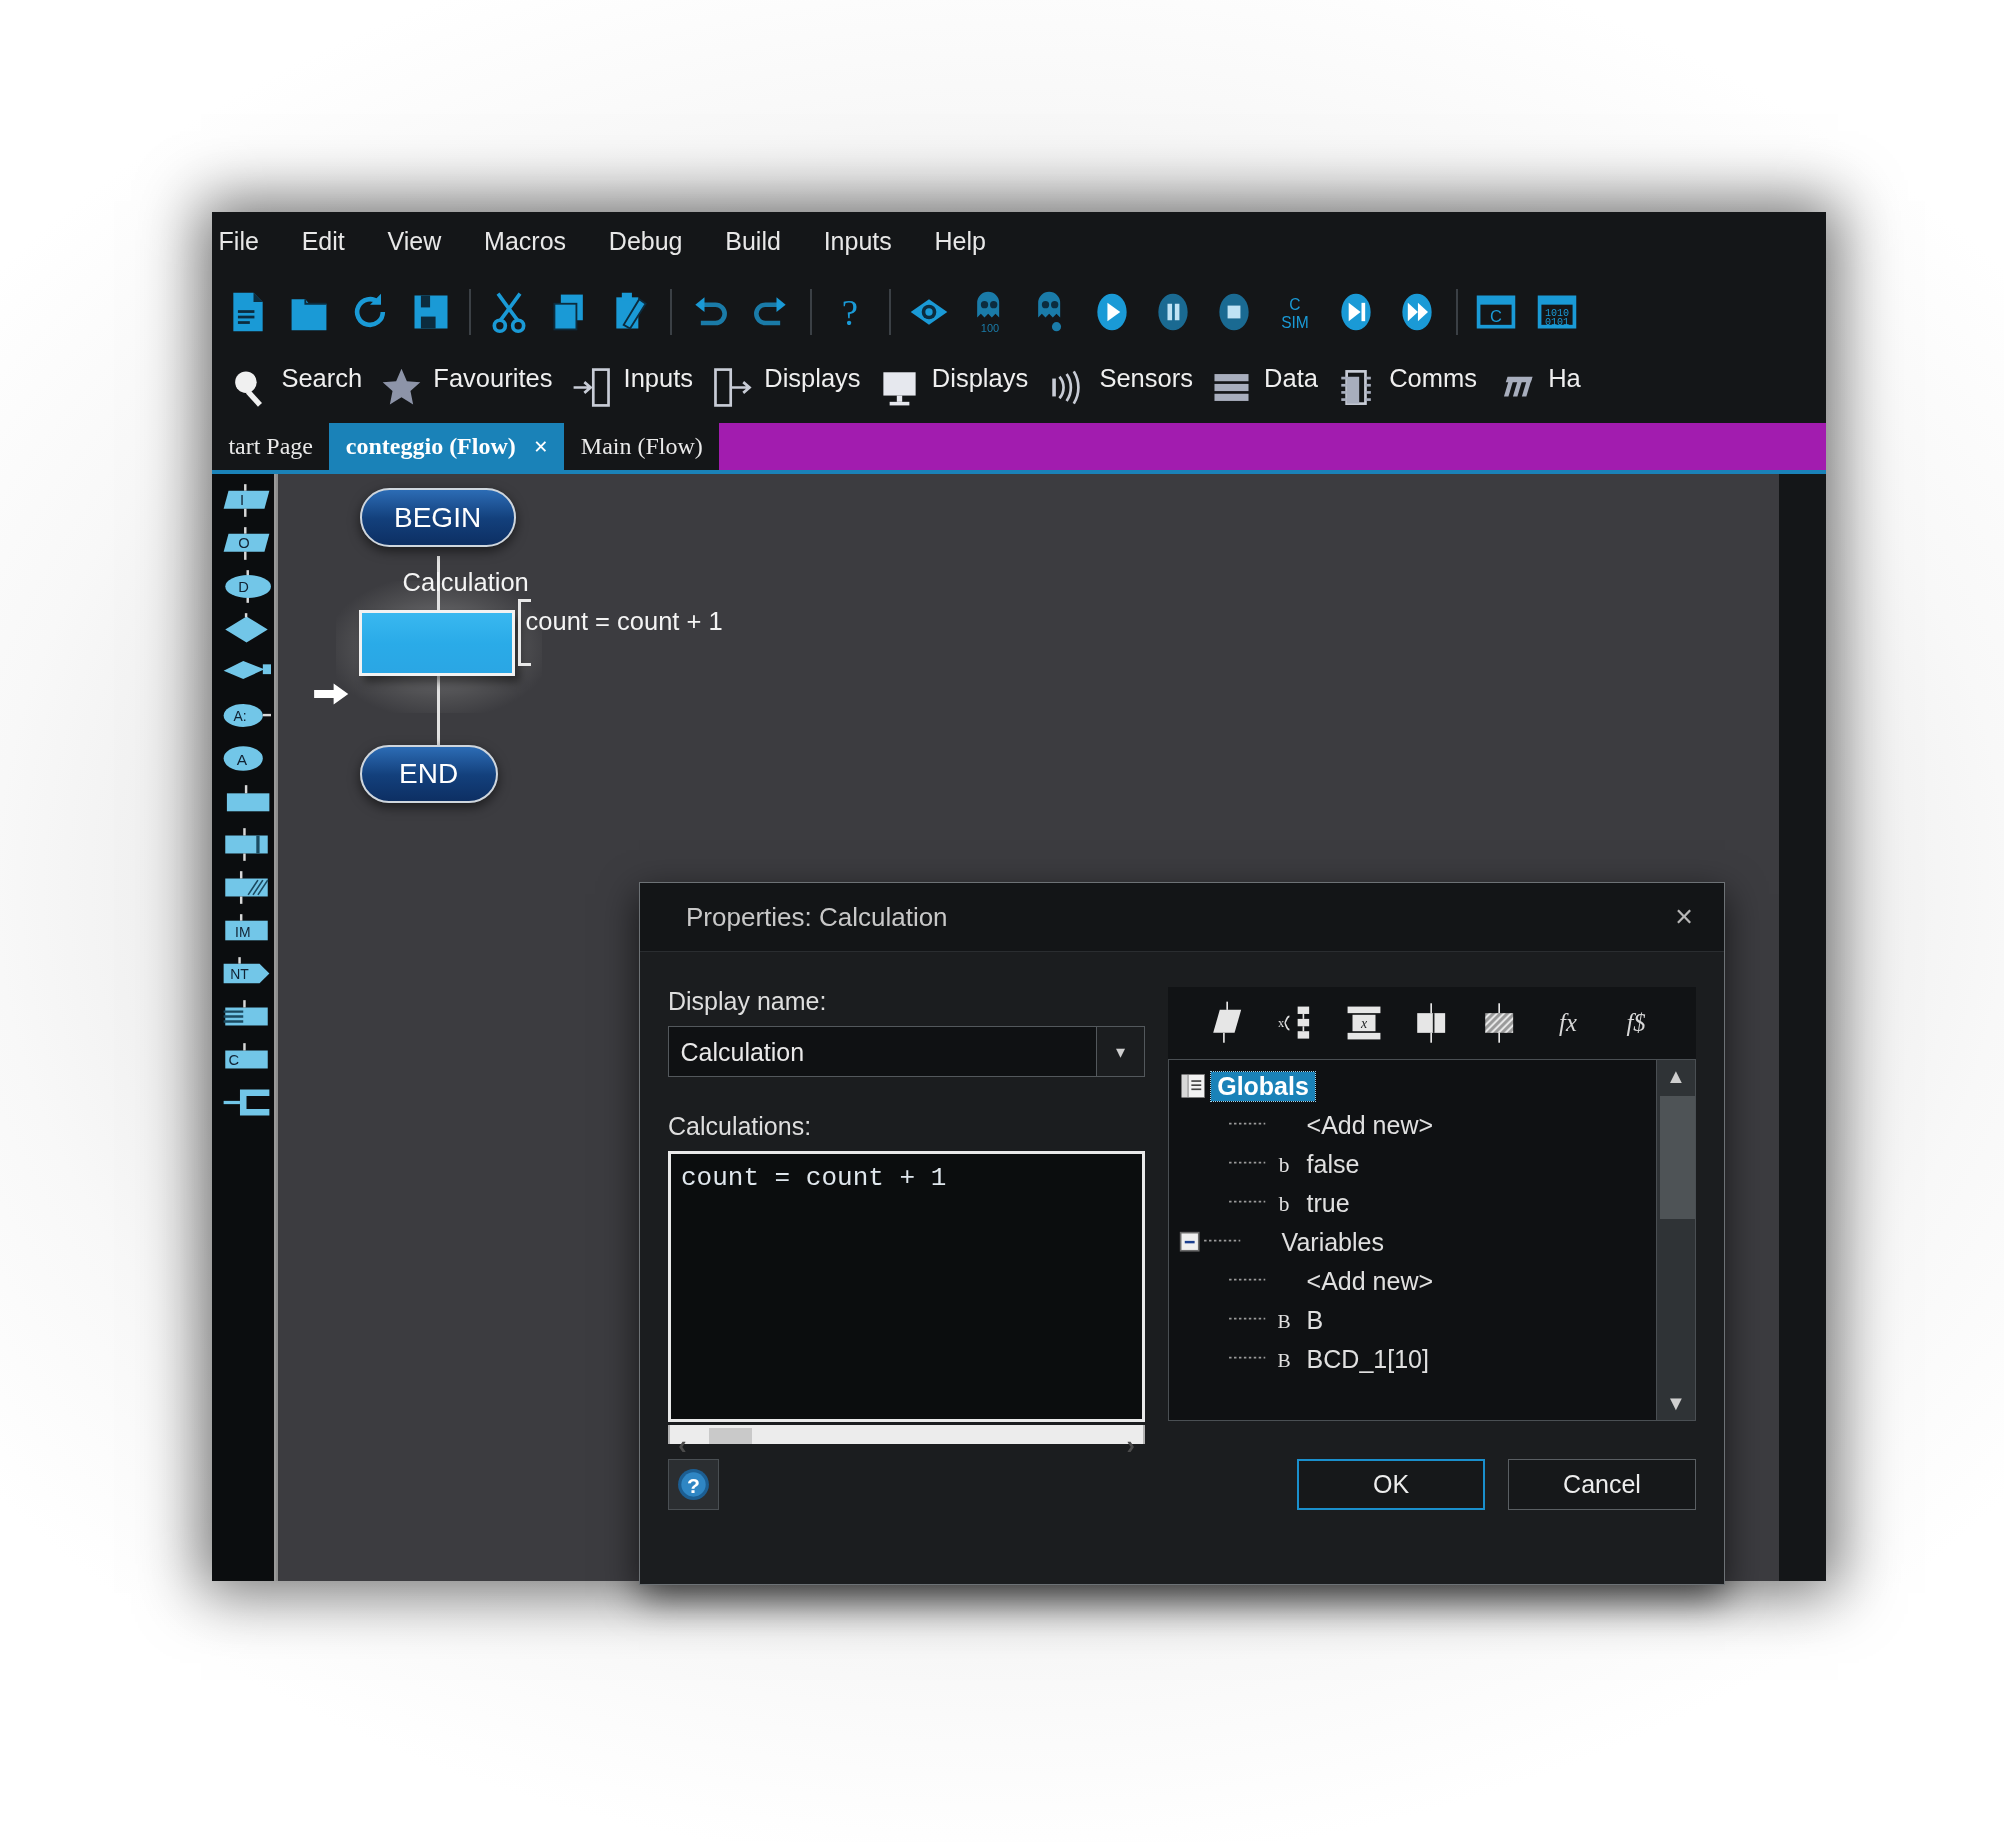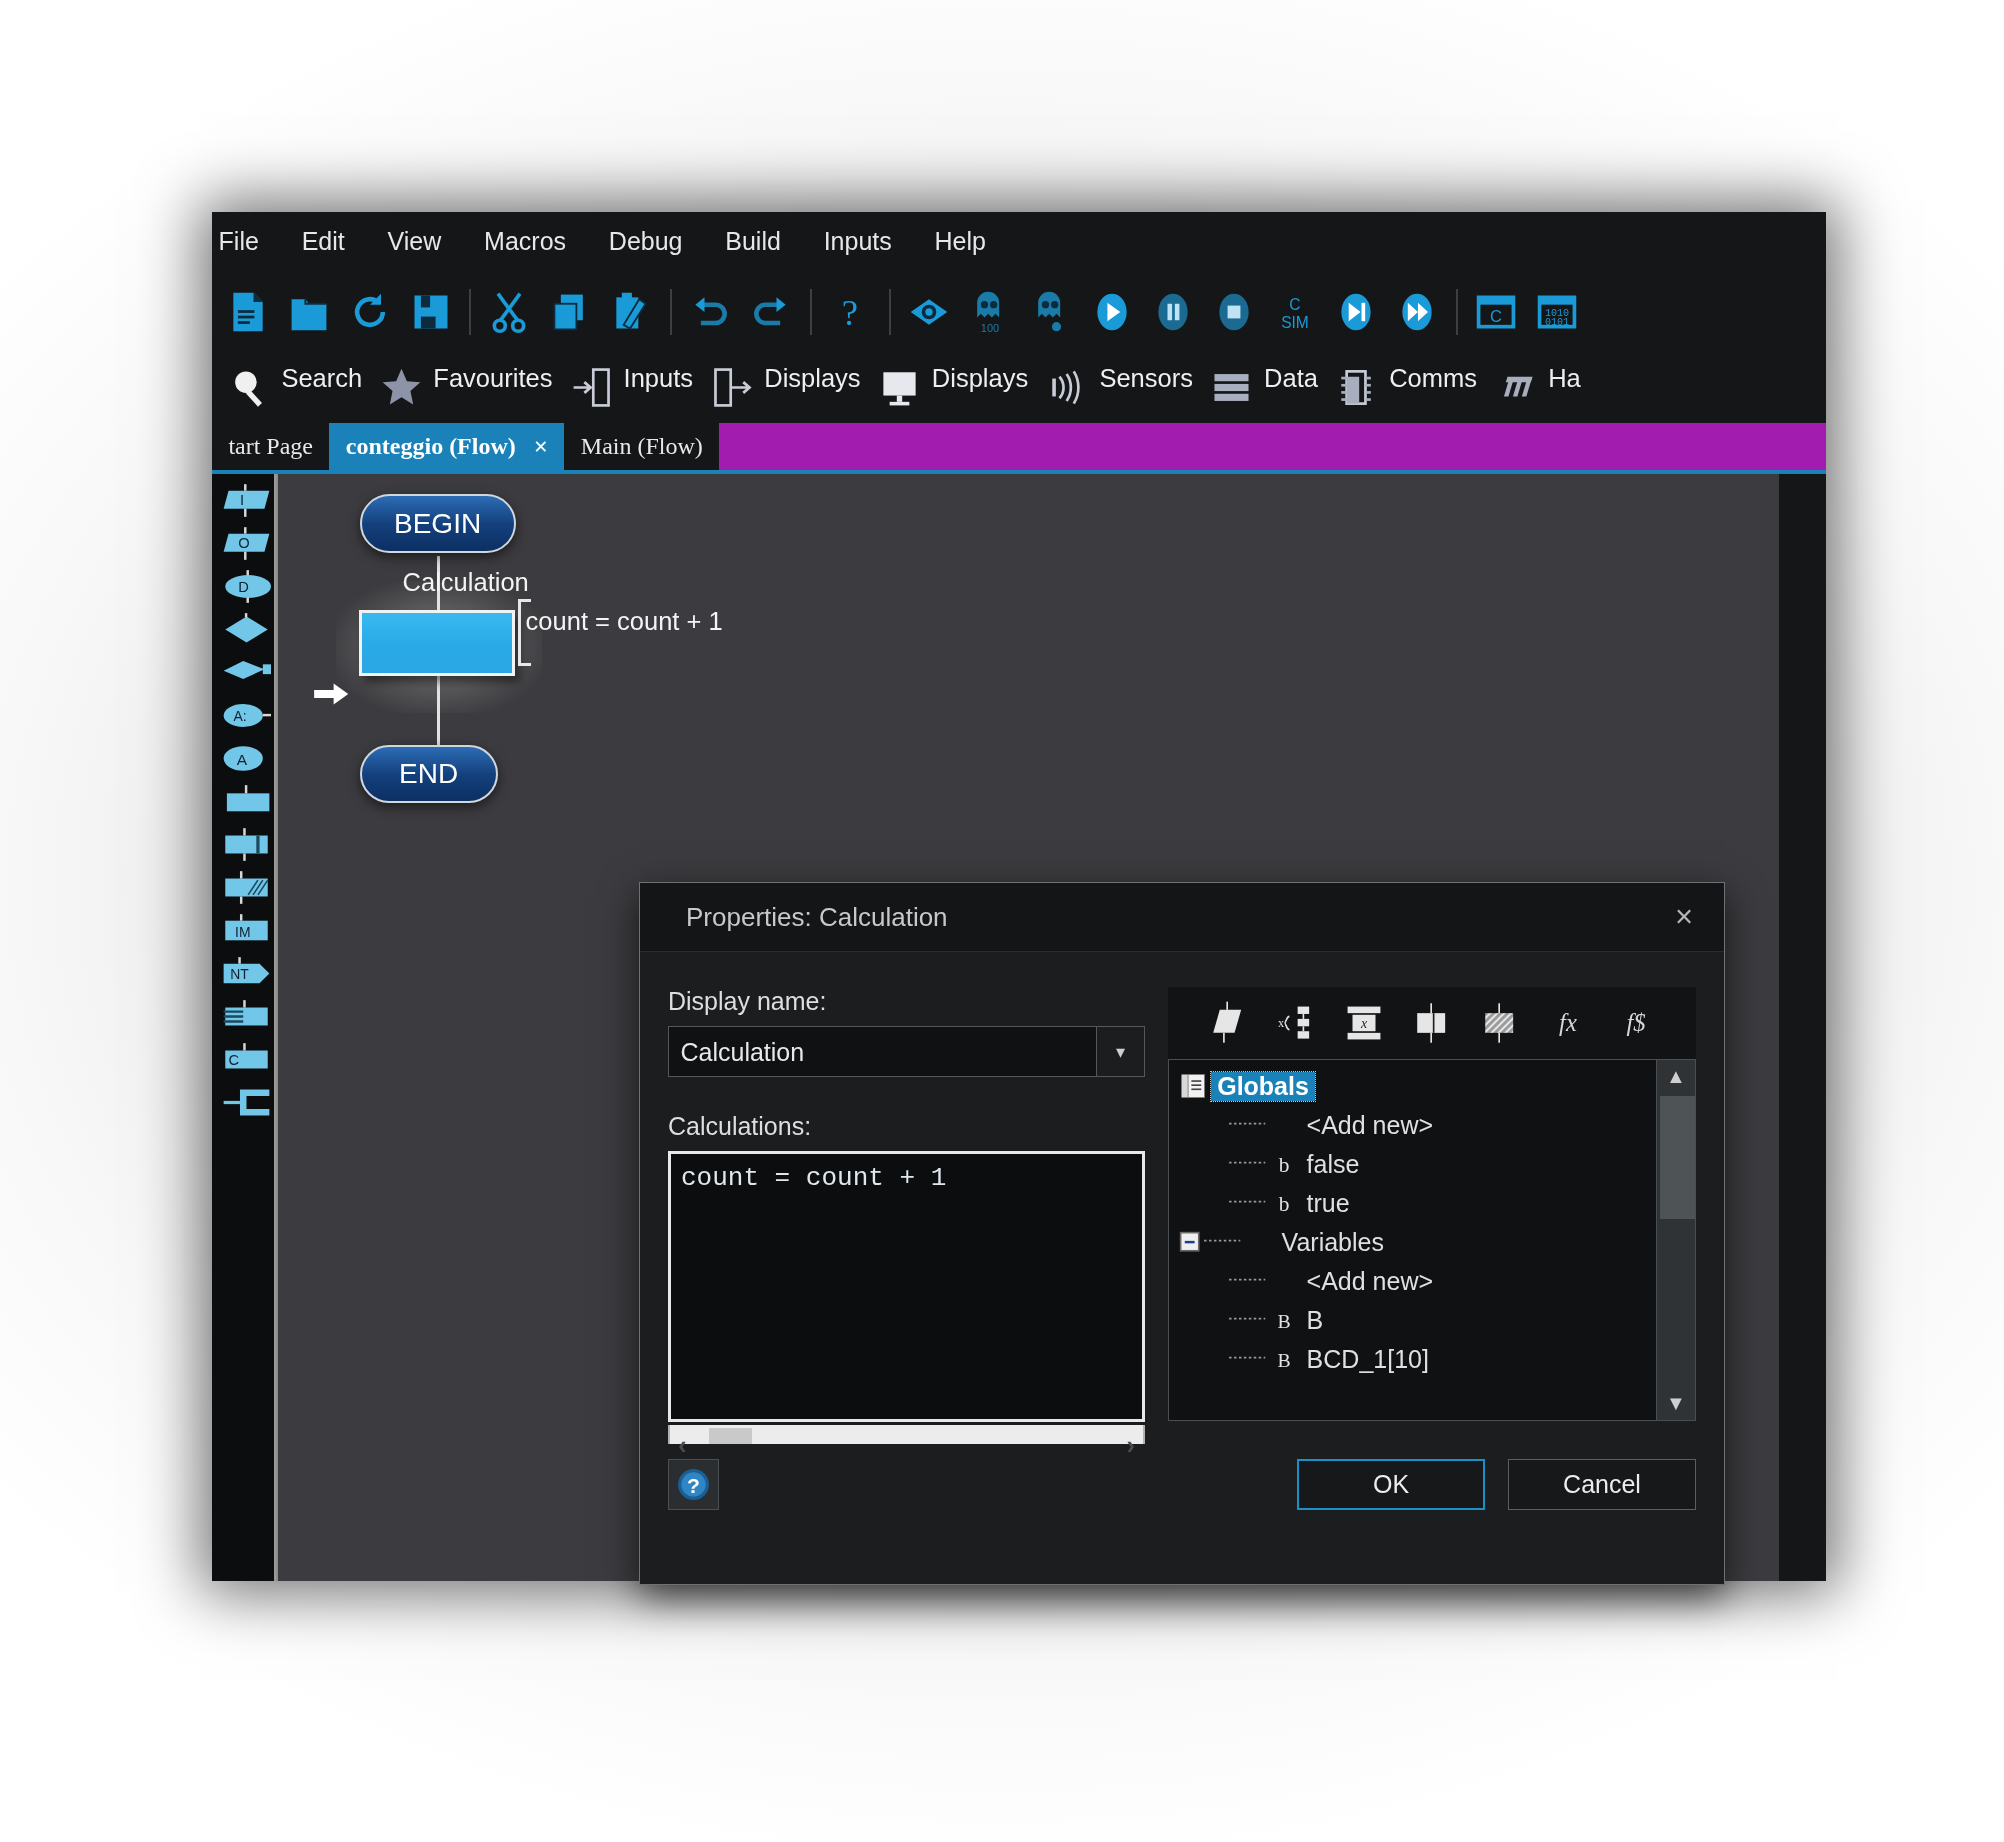--- a/index.html
+++ b/index.html
@@ -164,21 +164,21 @@
     position: absolute;
     border-radius: 36px;
     background: linear-gradient(180deg, #2c6cb5 0%, #13407c 52%, #0d2f63 100%);
     border: 2.5px solid #cfd6dd;
     color: #ffffff;
     font-size: 28px;
     display: flex; align-items: center; justify-content: center;
     box-shadow: 0 4.1px 11.5px rgba(0,0,0,0.55);
     cursor: default;
   }
-  #fc-begin { left: 82px; top: 20px; width: 156px; height: 59px; }
+  #fc-begin { left: 82px; top: 14px; width: 156px; height: 59px; }
   #fc-end   { left: 82px; top: 271px; width: 138px; height: 58px; }
 
   .fc-line {
     position: absolute;
     width: 3.3px;
     background: #e2e2e2;
   }
 
   .fc-sel-halo {
     position: absolute;

